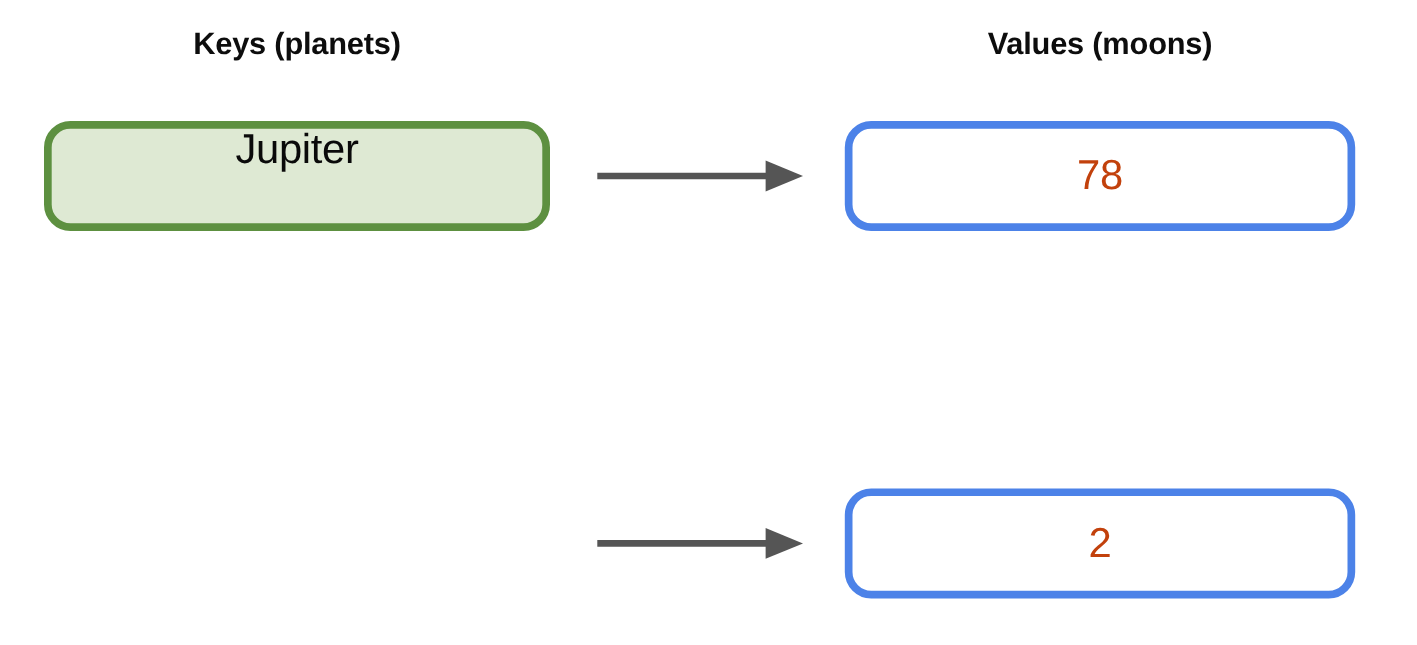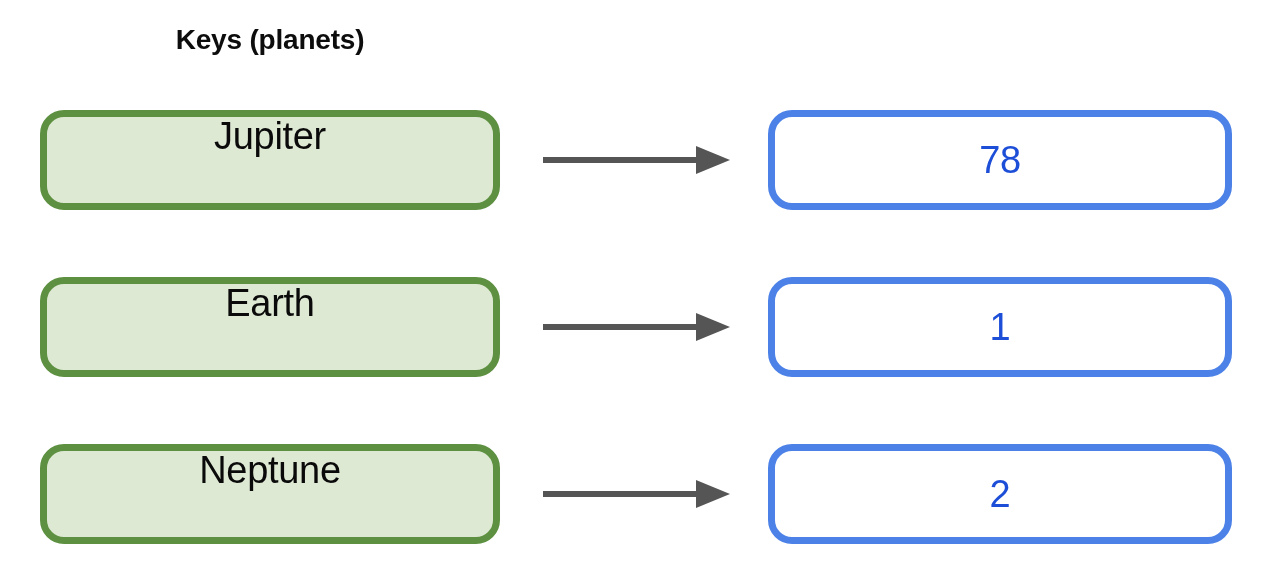--- a/index.html
+++ b/index.html
@@ -87,21 +87,21 @@
     border-radius: 24px;
     background: #ffffff;
     display: flex;
     align-items: center;
     justify-content: center;
   }
   .value-label {
     font-family: "Liberation Sans", sans-serif;
     font-size: 38px;
     font-weight: 400;
-    color: #1d4ed8;
+    color: #c2410c;
     letter-spacing: -0.3px;
     line-height: 1;
   }
 
   
   .connector-arrow {
     position: absolute;
     left: 538px;
     top: 28px;
     width: 196px;
@@ -109,51 +109,37 @@
     overflow: visible;
   }
 </style>
 </head>
 <body>
 
 <div id="diagram-canvas">
 
   <div class="column-heading" id="keys-heading">Keys (planets)</div>
 
+  <div class="column-heading" id="values-heading">Values (moons)</div>
 
   <div class="mapping-row row-0">
     <div class="key-box">
       <span class="key-label">Jupiter</span>
     </div>
     <svg class="connector-arrow" viewBox="0 0 196 44">
       <line x1="5" y1="22" x2="160" y2="22" stroke="#555555" stroke-width="6"></line>
       <polygon points="158,8 192,22 158,36" fill="#555555"></polygon>
     </svg>
     <div class="value-box">
       <span class="value-label">78</span>
     </div>
   </div>
 
-  <div class="mapping-row row-1">
-    <div class="key-box">
-      <span class="key-label">Earth</span>
-    </div>
-    <svg class="connector-arrow" viewBox="0 0 196 44">
-      <line x1="5" y1="22" x2="160" y2="22" stroke="#555555" stroke-width="6"></line>
-      <polygon points="158,8 192,22 158,36" fill="#555555"></polygon>
-    </svg>
-    <div class="value-box">
-      <span class="value-label">1</span>
-    </div>
-  </div>
 
   <div class="mapping-row row-2">
-    <div class="key-box">
-      <span class="key-label">Neptune</span>
-    </div>
     <svg class="connector-arrow" viewBox="0 0 196 44">
       <line x1="5" y1="22" x2="160" y2="22" stroke="#555555" stroke-width="6"></line>
       <polygon points="158,8 192,22 158,36" fill="#555555"></polygon>
     </svg>
     <div class="value-box">
       <span class="value-label">2</span>
     </div>
   </div>
 
 </div>

